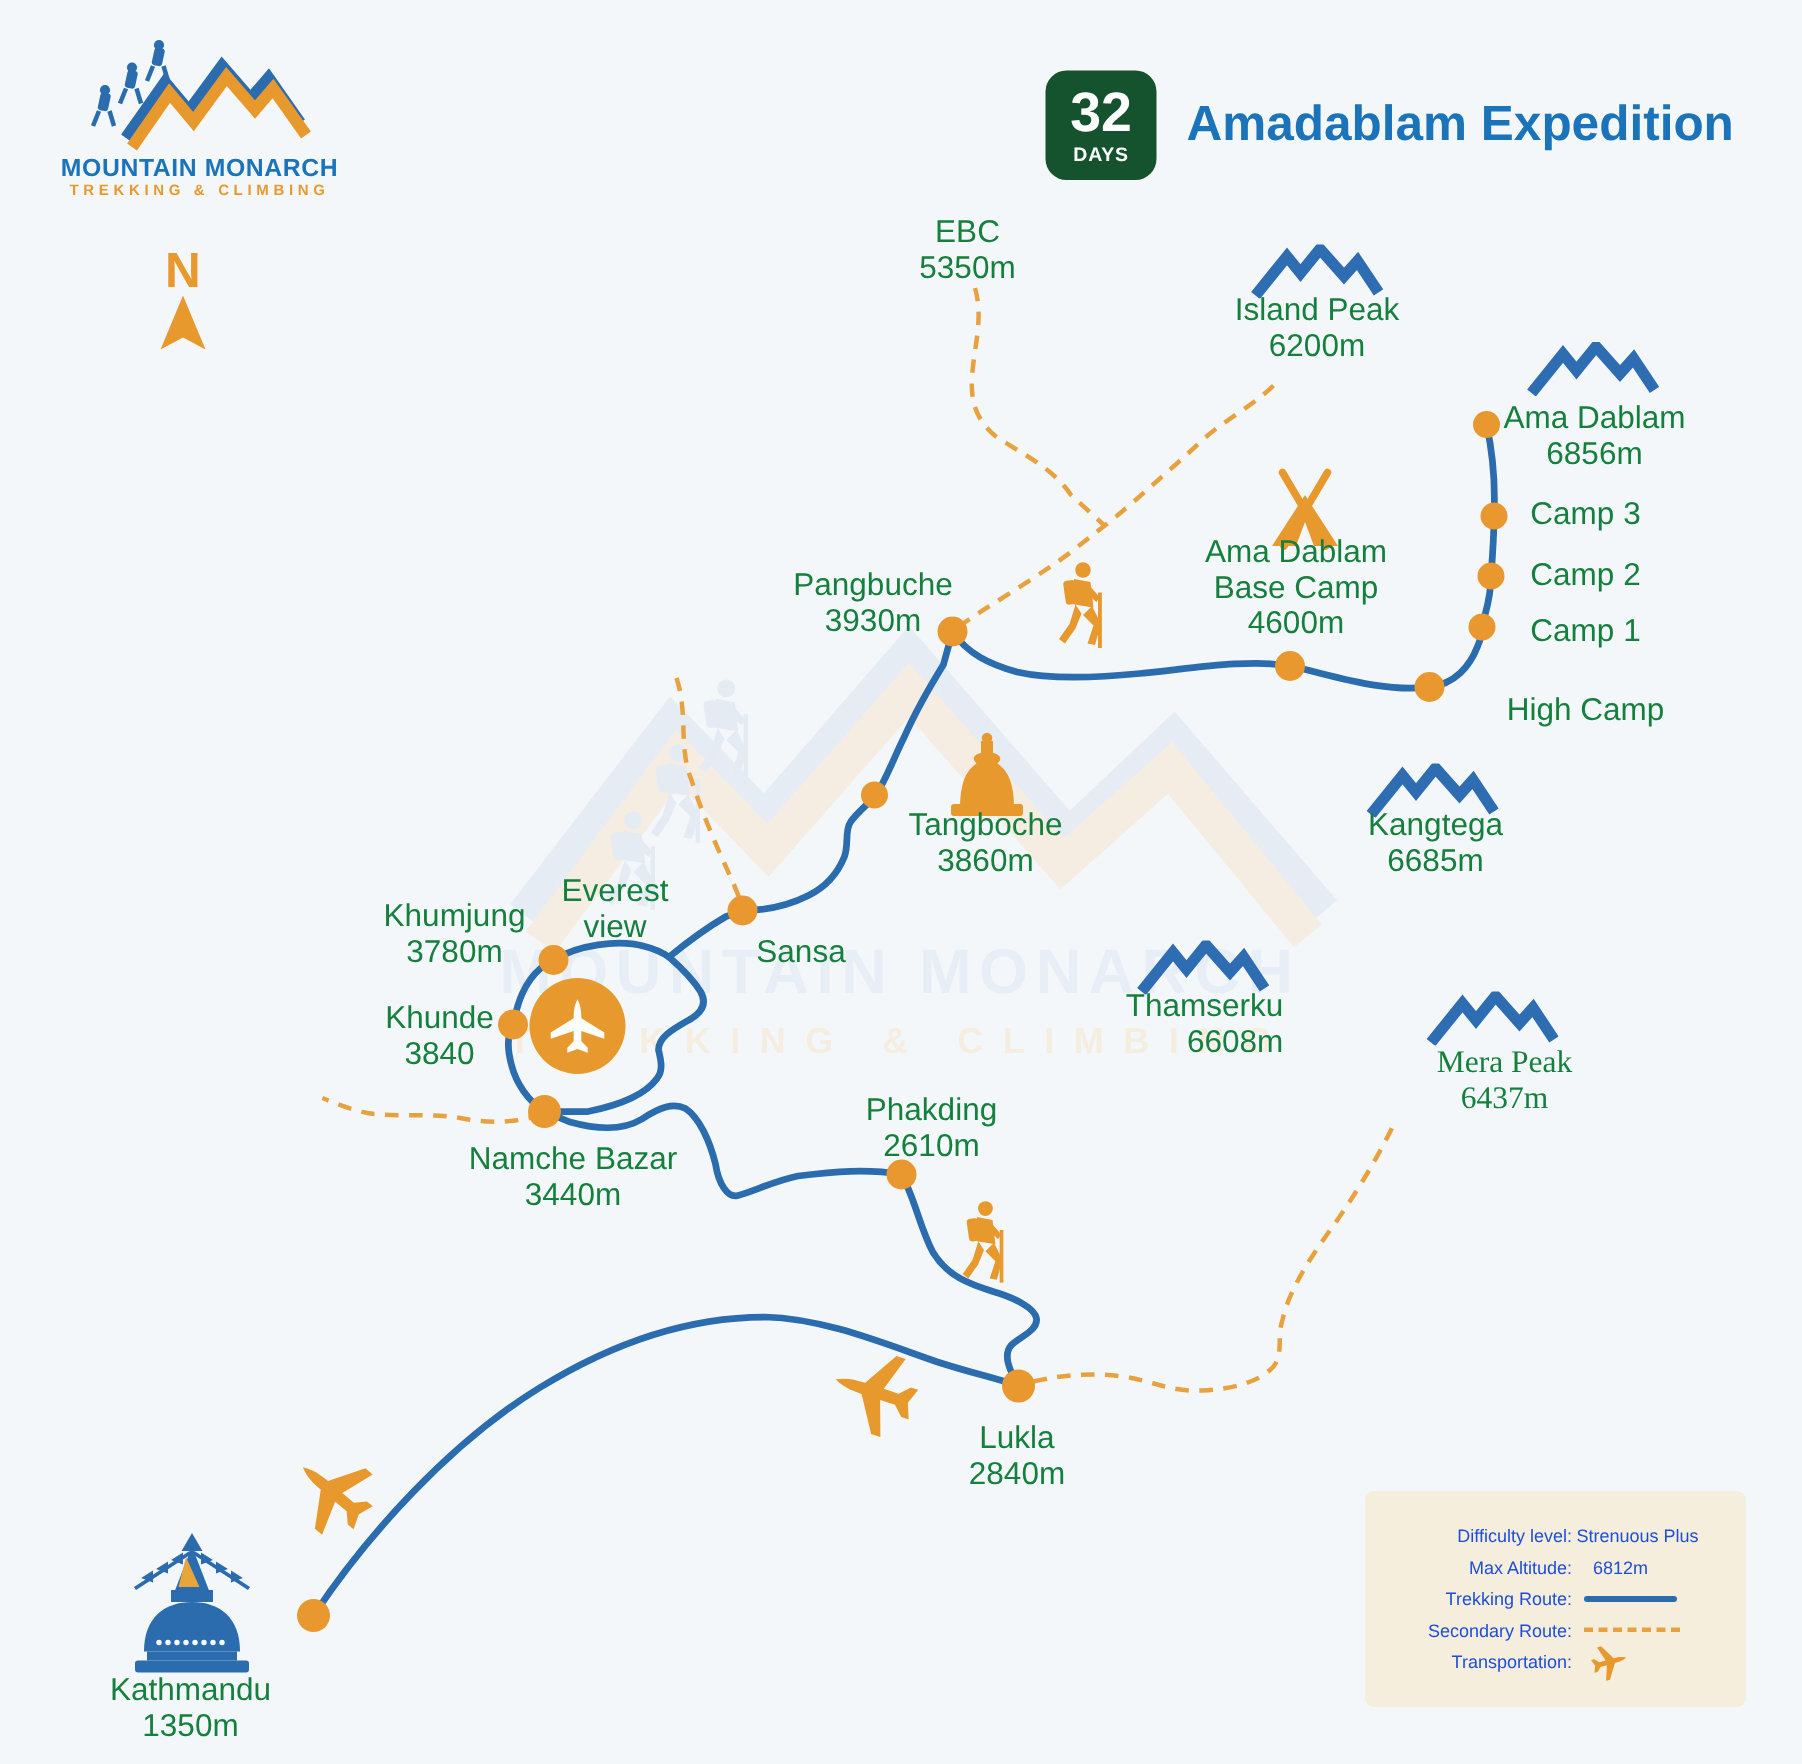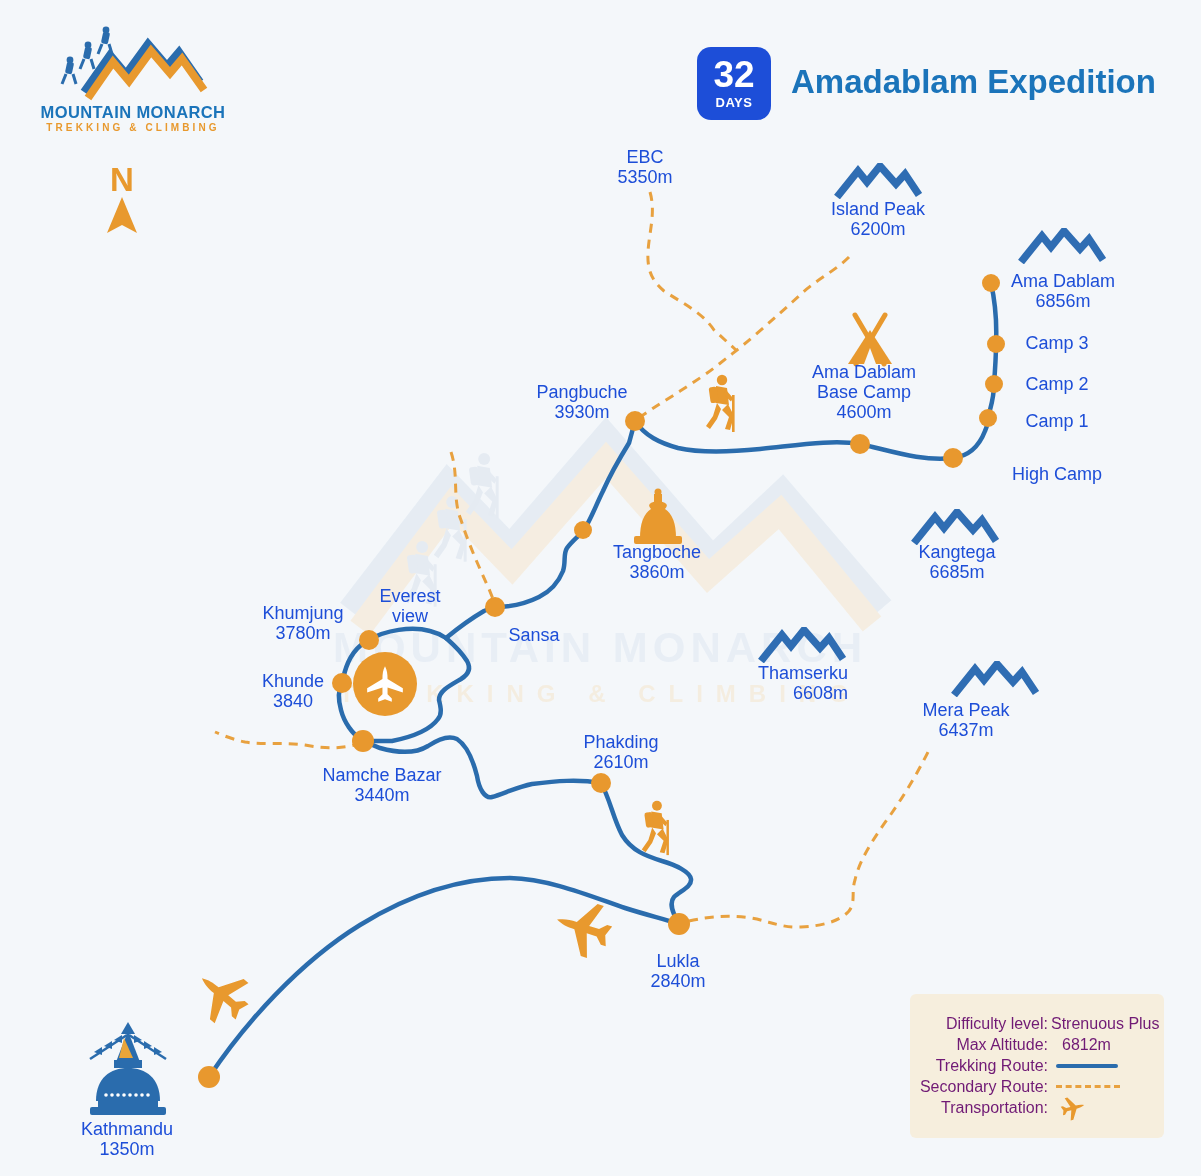--- a/index.html
+++ b/index.html
@@ -1,35 +1,35 @@
 <!DOCTYPE html>
 <html><head>
 <meta charset="utf-8">
 <style>
   html,body{margin:0;padding:0;background:#eef2f6;}
   #stage{position:relative;width:1201px;height:1176px;background:#f4f7fa;overflow:hidden;
          font-family:"Liberation Sans","DejaVu Sans",sans-serif;}
   svg{position:absolute;left:0;top:0;}
   .place{position:absolute;transform:translate(-50%,-50%);text-align:center;
-         color:#1d4ed8;font-size:18px;line-height:1.12;white-space:nowrap;}
+         color:#15803d;font-size:21px;line-height:1.12;white-space:nowrap;}
   .place span{display:block;}
   .logo-text1{position:absolute;left:38px;top:103px;width:190px;text-align:center;
               color:#1b74ba;font-weight:bold;font-size:16.5px;letter-spacing:.4px;}
   .logo-text2{position:absolute;left:38px;top:122px;width:190px;text-align:center;
               color:#e8992e;font-weight:bold;font-size:10px;letter-spacing:3.1px;}
   .badge{position:absolute;left:697px;top:47px;width:74px;height:73px;border-radius:14px;
-         background:#1d4ed8;color:#fff;text-align:center;}
+         background:#14532d;color:#fff;text-align:center;}
   .badge .num{display:block;font-size:37px;font-weight:bold;line-height:1;margin-top:9px;}
   .badge .days{display:block;font-size:13px;font-weight:bold;letter-spacing:.5px;margin-top:2px;}
   .title{position:absolute;left:791px;top:63px;color:#1b74ba;font-weight:bold;font-size:33px;
          white-space:nowrap;}
   .north-n{position:absolute;left:122px;top:161px;transform:translateX(-50%);
            color:#e8992e;font-weight:bold;font-size:33px;}
   .legend{position:absolute;left:910px;top:994px;width:254px;height:144px;background:#f6eedd;
-          border-radius:6px;color:#701a75;font-size:16px;}
+          border-radius:6px;color:#1d4ed8;font-size:12px;}
   .lrow{display:flex;align-items:center;height:21px;margin-top:0;}
   .lrow:first-child{margin-top:19px;}
   .llab{width:138px;text-align:right;flex:none;}
   .lval{margin-left:3px;white-space:nowrap;}
   .line-sample{width:62px;height:4px;background:#2a6cad;border-radius:2px;margin-left:8px;}
   .dash-sample{width:64px;height:0;border-top:3px dashed #e8a13f;margin-left:8px;}
 </style>
 </head>
 <body>
 
@@ -252,21 +252,21 @@
     <span>Sansa</span>
     </div>
   <div class="place" style="left:293px;top:691px;">
     <span>Khunde</span>
       <span>3840</span>
     </div>
   <div class="place" style="left:803px;top:683px;text-align:right;">
     <span>Thamserku</span>
       <span>6608m</span>
     </div>
-  <div class="place" style="left:966px;top:720px;">
+  <div class="place" style="left:1003px;top:720px;font-family:Liberation Serif, serif;">
     <span>Mera Peak</span>
       <span>6437m</span>
     </div>
   <div class="place" style="left:382px;top:785px;">
     <span>Namche Bazar</span>
       <span>3440m</span>
     </div>
   <div class="place" style="left:621px;top:752px;">
     <span>Phakding</span>
       <span>2610m</span>

